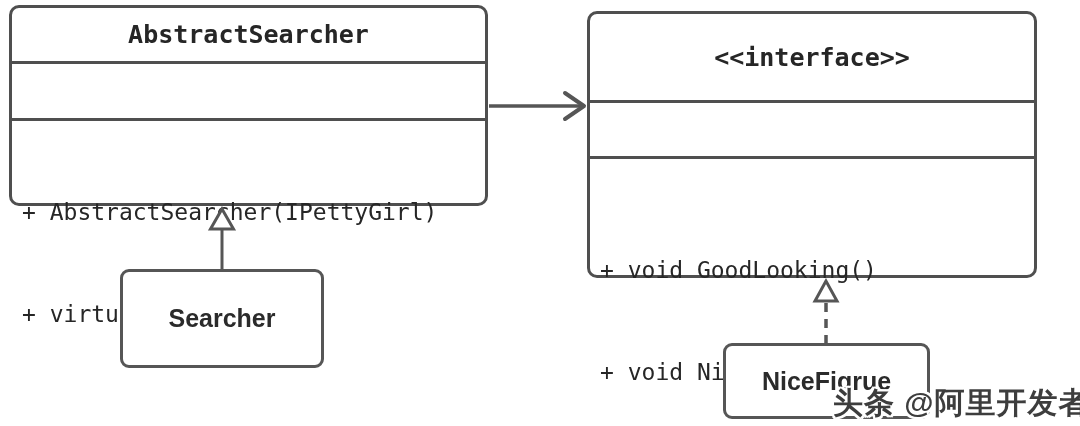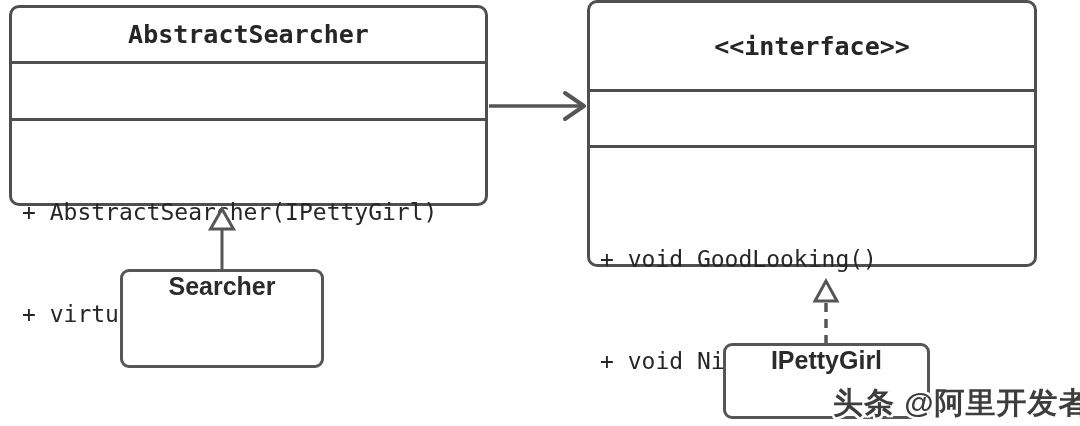--- a/index.html
+++ b/index.html
@@ -46,33 +46,33 @@
     font-size: 23px;
     line-height: 34px;
     white-space: pre;
   }
   
   #box-abstract-searcher { left: 9px;  top: 5px; width: 479px; height: 201px; }
   #box-abstract-searcher .uml-title  { height: 53px; }
   #box-abstract-searcher .uml-attrs  { height: 57px; }
   #box-abstract-searcher .uml-methods{ height: 82px; padding-top: 6px; }
   
-  #box-ipettygirl { left: 587px; top: 0; width: 450px; height: 267px; }
+  #box-ipettygirl { left: 587px; top: 11px; width: 450px; height: 267px; }
   #box-ipettygirl .uml-title  { height: 86px; }
   #box-ipettygirl .uml-attrs  { height: 56px; }
   #box-ipettygirl .uml-methods{ height: 116px; padding-top: 26px; }
   
   .uml-simple {
     position: absolute;
     box-sizing: border-box;
     border: 3px solid #565656;
     border-radius: 9px;
     background: #ffffff;
     display: flex;
-    align-items: flex-start;
+    align-items: center;
     justify-content: center;
     font-family: "Liberation Sans", sans-serif;
     font-weight: bold;
     font-size: 25px;
     color: #2b2b2b;
   }
   #box-searcher  { left: 120px; top: 269px; width: 204px; height: 99px; }
   #box-pettygirl { left: 723px; top: 343px; width: 207px; height: 76px; }
   
   #connectors {
@@ -127,21 +127,21 @@
       <div>+ void NiceFigrue()</div>
       
     </div>
   </div>
 
   <div class="uml-simple" id="box-searcher">
     <span>Searcher</span>
   </div>
 
   <div class="uml-simple" id="box-pettygirl">
-    <span>IPettyGirl</span>
+    <span>NiceFigrue</span>
   </div>
 
   <svg id="connectors" viewBox="0 0 1080 426">
 
     <g>
       <line x1="222" y1="269" x2="222" y2="229" stroke="#565656" stroke-width="3"></line>
       <polygon points="222,209 210.5,229 233.5,229" fill="#ffffff" stroke="#565656" stroke-width="3" stroke-linejoin="miter"></polygon>
     </g>
 
     <g>

